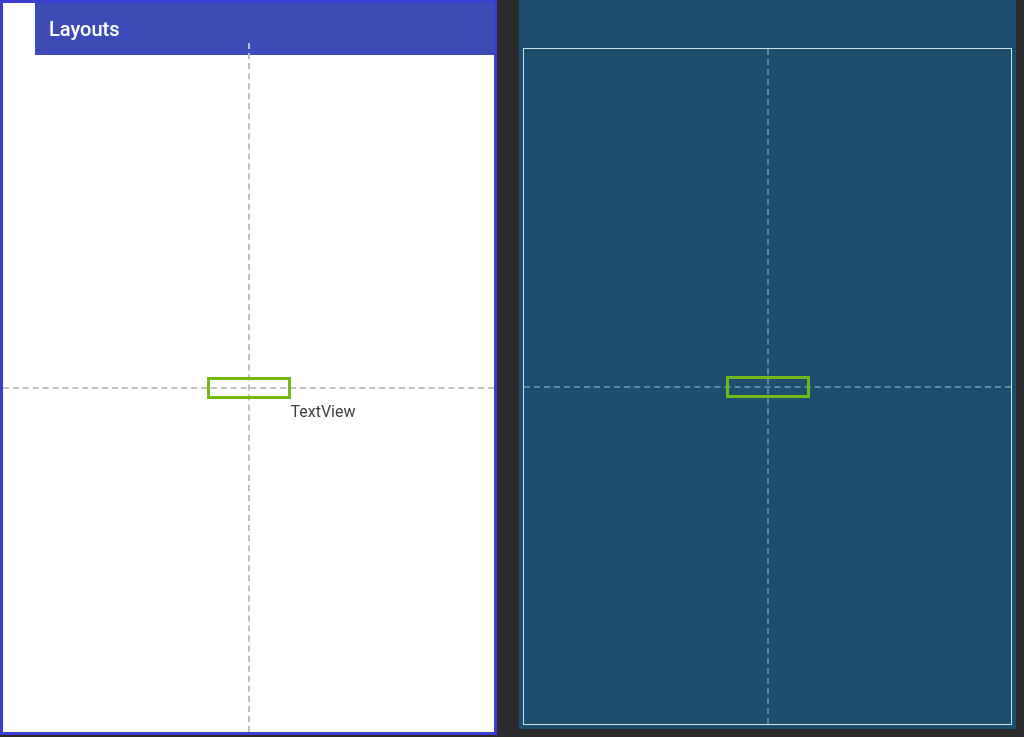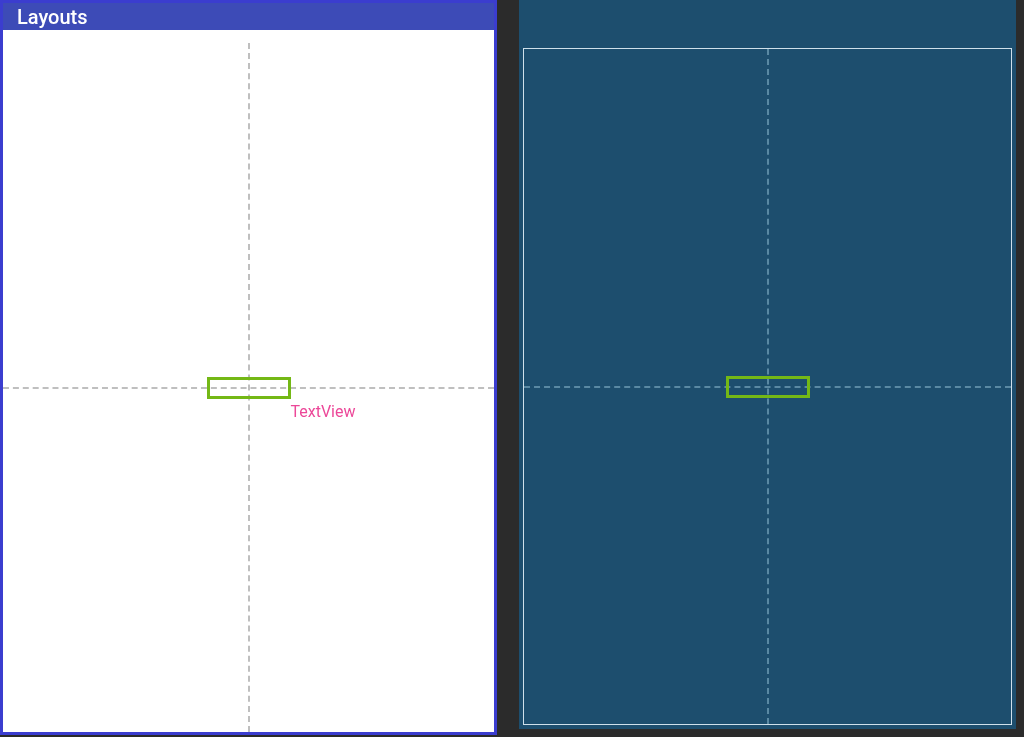--- a/index.html
+++ b/index.html
@@ -34,25 +34,26 @@
   .design-canvas {
     width: 100%;
     height: 100%;
     background: #fff;
     border: 3px solid #3b3dcf;
     border-right-width: 3px;
     position: relative;
     overflow: hidden;
   }
   .app-bar {
-    height: 27px;
+    height: 52px;
     background: #3d4bb7;
     display: flex;
     align-items: center;
     padding: 0 14px;
+    margin-left: 32px;
   }
   .app-bar-title {
     color: #fff;
     font-size: 20px;
     font-weight: 500;
   }
   .design-body {
     position: absolute;
     top: 40px;
     left: 0;
@@ -85,21 +86,21 @@
     width: 84px;
     height: 22px;
     border: 3px solid #74b816;
     background: rgba(255,255,255,0);
   }
   .sel-label {
     position: absolute;
     left: 50%;
     top: 50%;
     transform: translate(42px, 14px);
-    color: #ec4899;
+    color: #404040;
     font-size: 16px;
     font-weight: 400;
     white-space: nowrap;
   }
 
   
   .blueprint-outer {
     width: 100%;
     height: 100%;
     background: #1d4e6e;

